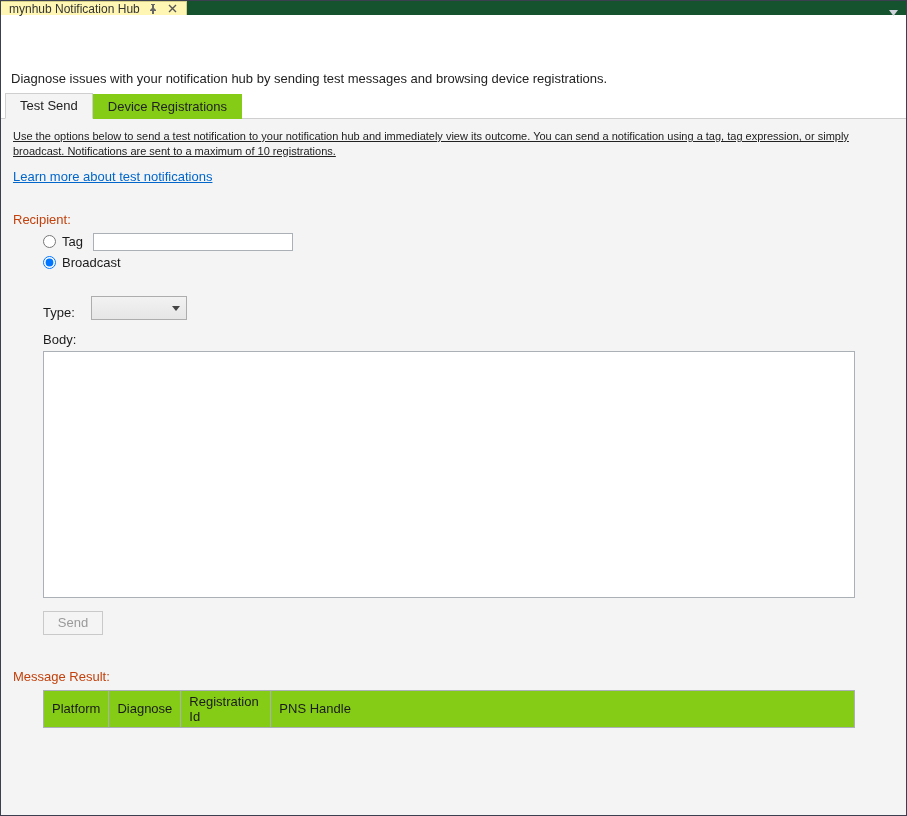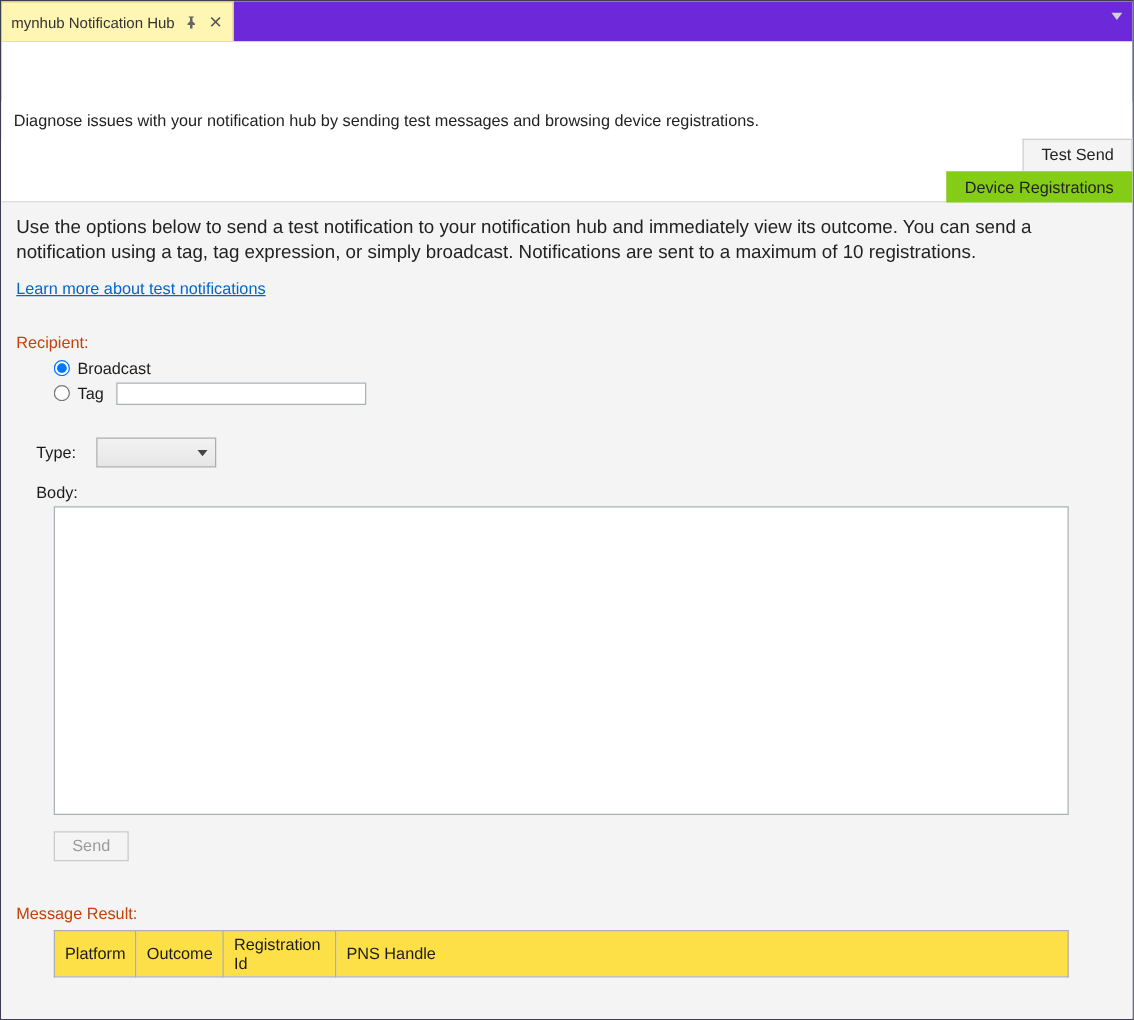--- a/index.html
+++ b/index.html
@@ -8,22 +8,22 @@
     font-family: "Segoe UI", Tahoma, sans-serif;
     font-size: 13px;
     color: #1b1b1b;
     background: #ffffff;
     width: 907px;
     height: 816px;
     border: 1px solid #3b3f4f;
     position: relative;
   }
   .titlebar {
-    background: #6d28d9;
-    height: 32px;
+    background: #14532d;
+    height: 14px;
     display: flex;
     align-items: stretch;
     position: relative;
   }
   .doc-tab {
     background: #fff6b3;
     border-top: 1px solid #d6cf8a;
     border-right: 1px solid #d6cf8a;
     display: flex;
     align-items: center;
@@ -62,21 +62,20 @@
     color: #222;
     margin-top: 48px;
   }
   .inner-tabs {
     display: flex;
     align-items: flex-end;
     border-bottom: 1px solid #cfcfcf;
     background: #ffffff;
     padding-left: 4px;
     gap: 0;
-    flex-direction: column;
   }
   .inner-tab {
     padding: 4px 14px 5px 14px;
     font-size: 13px;
     color: #222;
     cursor: pointer;
     border: 1px solid transparent;
     border-bottom: none;
     position: relative;
     top: 1px;
@@ -86,24 +85,25 @@
     background: #f4f4f4;
     border: 1px solid #cfcfcf;
     border-bottom: 1px solid #f4f4f4;
   }
   .panel {
     background: #f4f4f4;
     padding: 10px 12px 20px 12px;
     height: 735px;
   }
   .intro {
-    font-size: 15px;
+    font-size: 11px;
     color: #222;
     line-height: 1.35;
     margin-bottom: 10px;
+    text-decoration: underline;
   }
   .learn-link {
     color: #0066cc;
     cursor: pointer;
     font-size: 13px;
     display: inline-block;
     margin-bottom: 28px;
     text-decoration: underline;
   }
   .section-label {
@@ -130,23 +130,23 @@
     height: 18px;
     border: 1px solid #aab0b6;
     background: #fff;
     font-size: 12px;
     padding: 0 3px;
     margin-left: 4px;
   }
   .message-block {}
   .field-row {
     display: flex;
-    align-items: center;
+    align-items: flex-end;
     gap: 8px;
-    margin-left: 16px;
+    margin-left: 30px;
     margin-bottom: 12px;
   }
   .field-label {
     width: 40px;
     font-size: 13px;
   }
   .type-select {
     width: 96px;
     height: 24px;
     border: 1px solid #adadad;
@@ -195,21 +195,21 @@
     border-collapse: collapse;
     width: 812px;
     background: #fff;
   }
   .result-table th {
     border: 1px solid #aab0b6;
     font-weight: 400;
     font-size: 13px;
     text-align: left;
     padding: 3px 8px;
-    background: #fde047;
+    background: #84cc16;
   }
   .result-table th:last-child {
     width: auto;
   }
 </style>
 </head>
 <body>
 
 <div class="titlebar">
   <div class="doc-tab">
@@ -240,27 +240,27 @@
     <div class="inner-tab">Device Registrations</div>
   </div>
 
   <div class="panel">
     <div class="intro">Use the options below to send a test notification to your notification hub and immediately view its outcome. You can send a notification using a tag, tag expression, or simply broadcast. Notifications are sent to a maximum of 10 registrations.</div>
     <span class="learn-link">Learn more about test notifications</span>
 
     <div class="recipient-block">
       <div class="section-label">Recipient:</div>
       <label class="radio-row">
-        <input type="radio" name="recipient" checked="" style="">
-        <span>Broadcast</span>
-      </label>
-      <label class="radio-row">
         <input type="radio" name="recipient" style="">
         <span>Tag</span>
         <input type="text" class="tag-input" value="" style="">
+      </label>
+      <label class="radio-row">
+        <input type="radio" name="recipient" checked="" style="">
+        <span>Broadcast</span>
       </label>
     </div>
 
     <div class="message-block">
       <div class="field-row">
         <span class="field-label">Type:</span>
         <div class="type-select">
           <span></span>
         </div>
       </div>
@@ -271,21 +271,21 @@
       <br>
       <button class="send-btn" disabled="">Send</button>
     </div>
 
     <div class="result-block">
       <div class="section-label">Message Result:</div>
       <table class="result-table">
         <thead>
           <tr>
             <th style="width:60px;">Platform</th>
-            <th style="width:62px;">Outcome</th>
+            <th style="width:62px;">Diagnose</th>
             <th style="width:90px;">Registration Id</th>
             <th>PNS Handle</th>
           </tr>
         </thead>
       </table>
     </div>
   </div>
 </div>
 
 </body></html>

